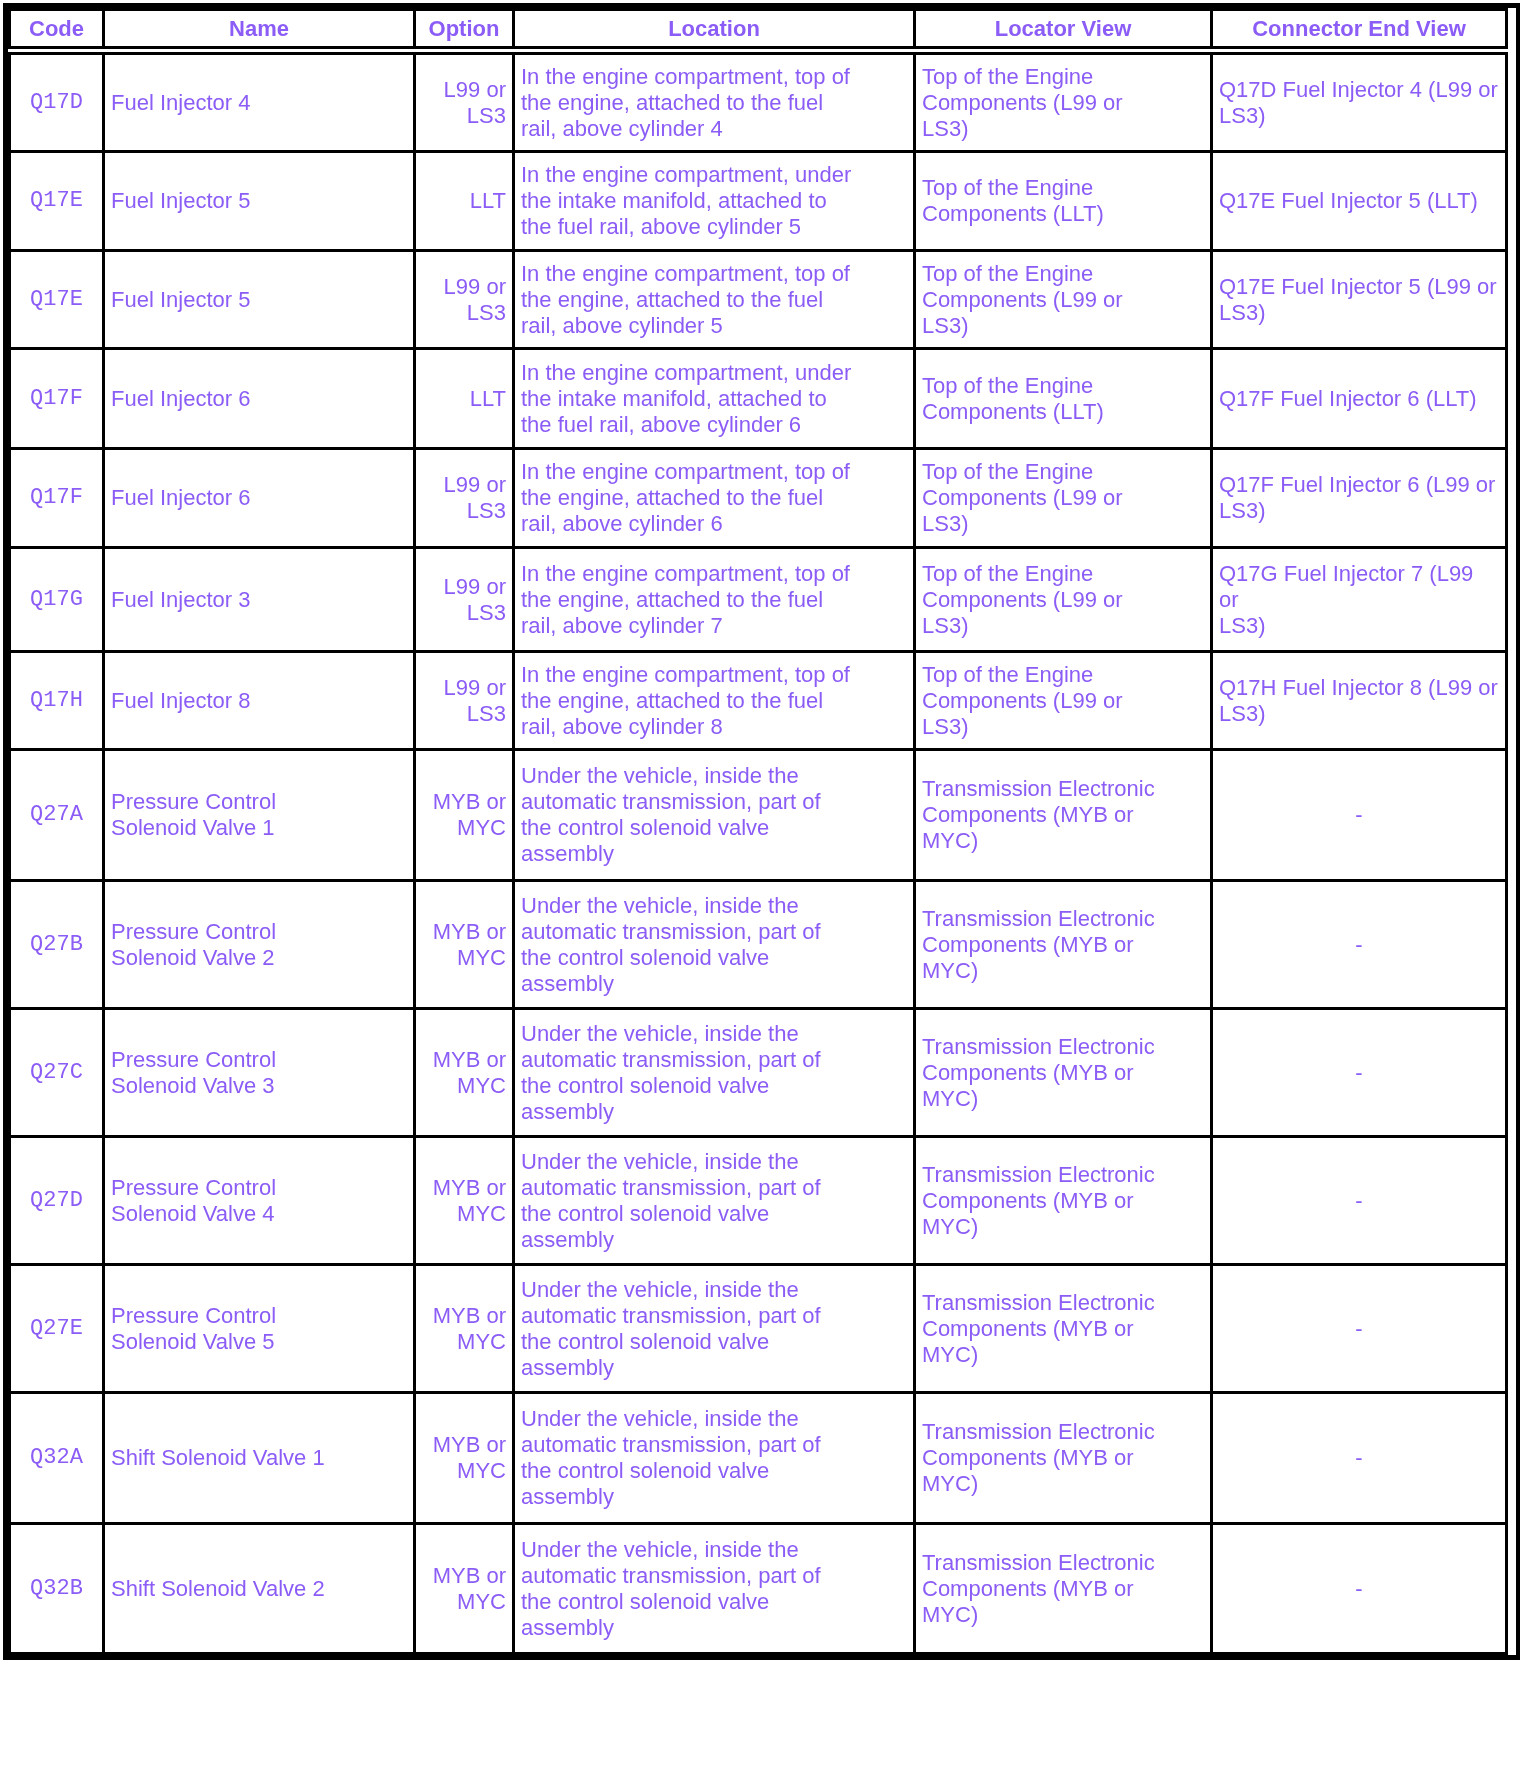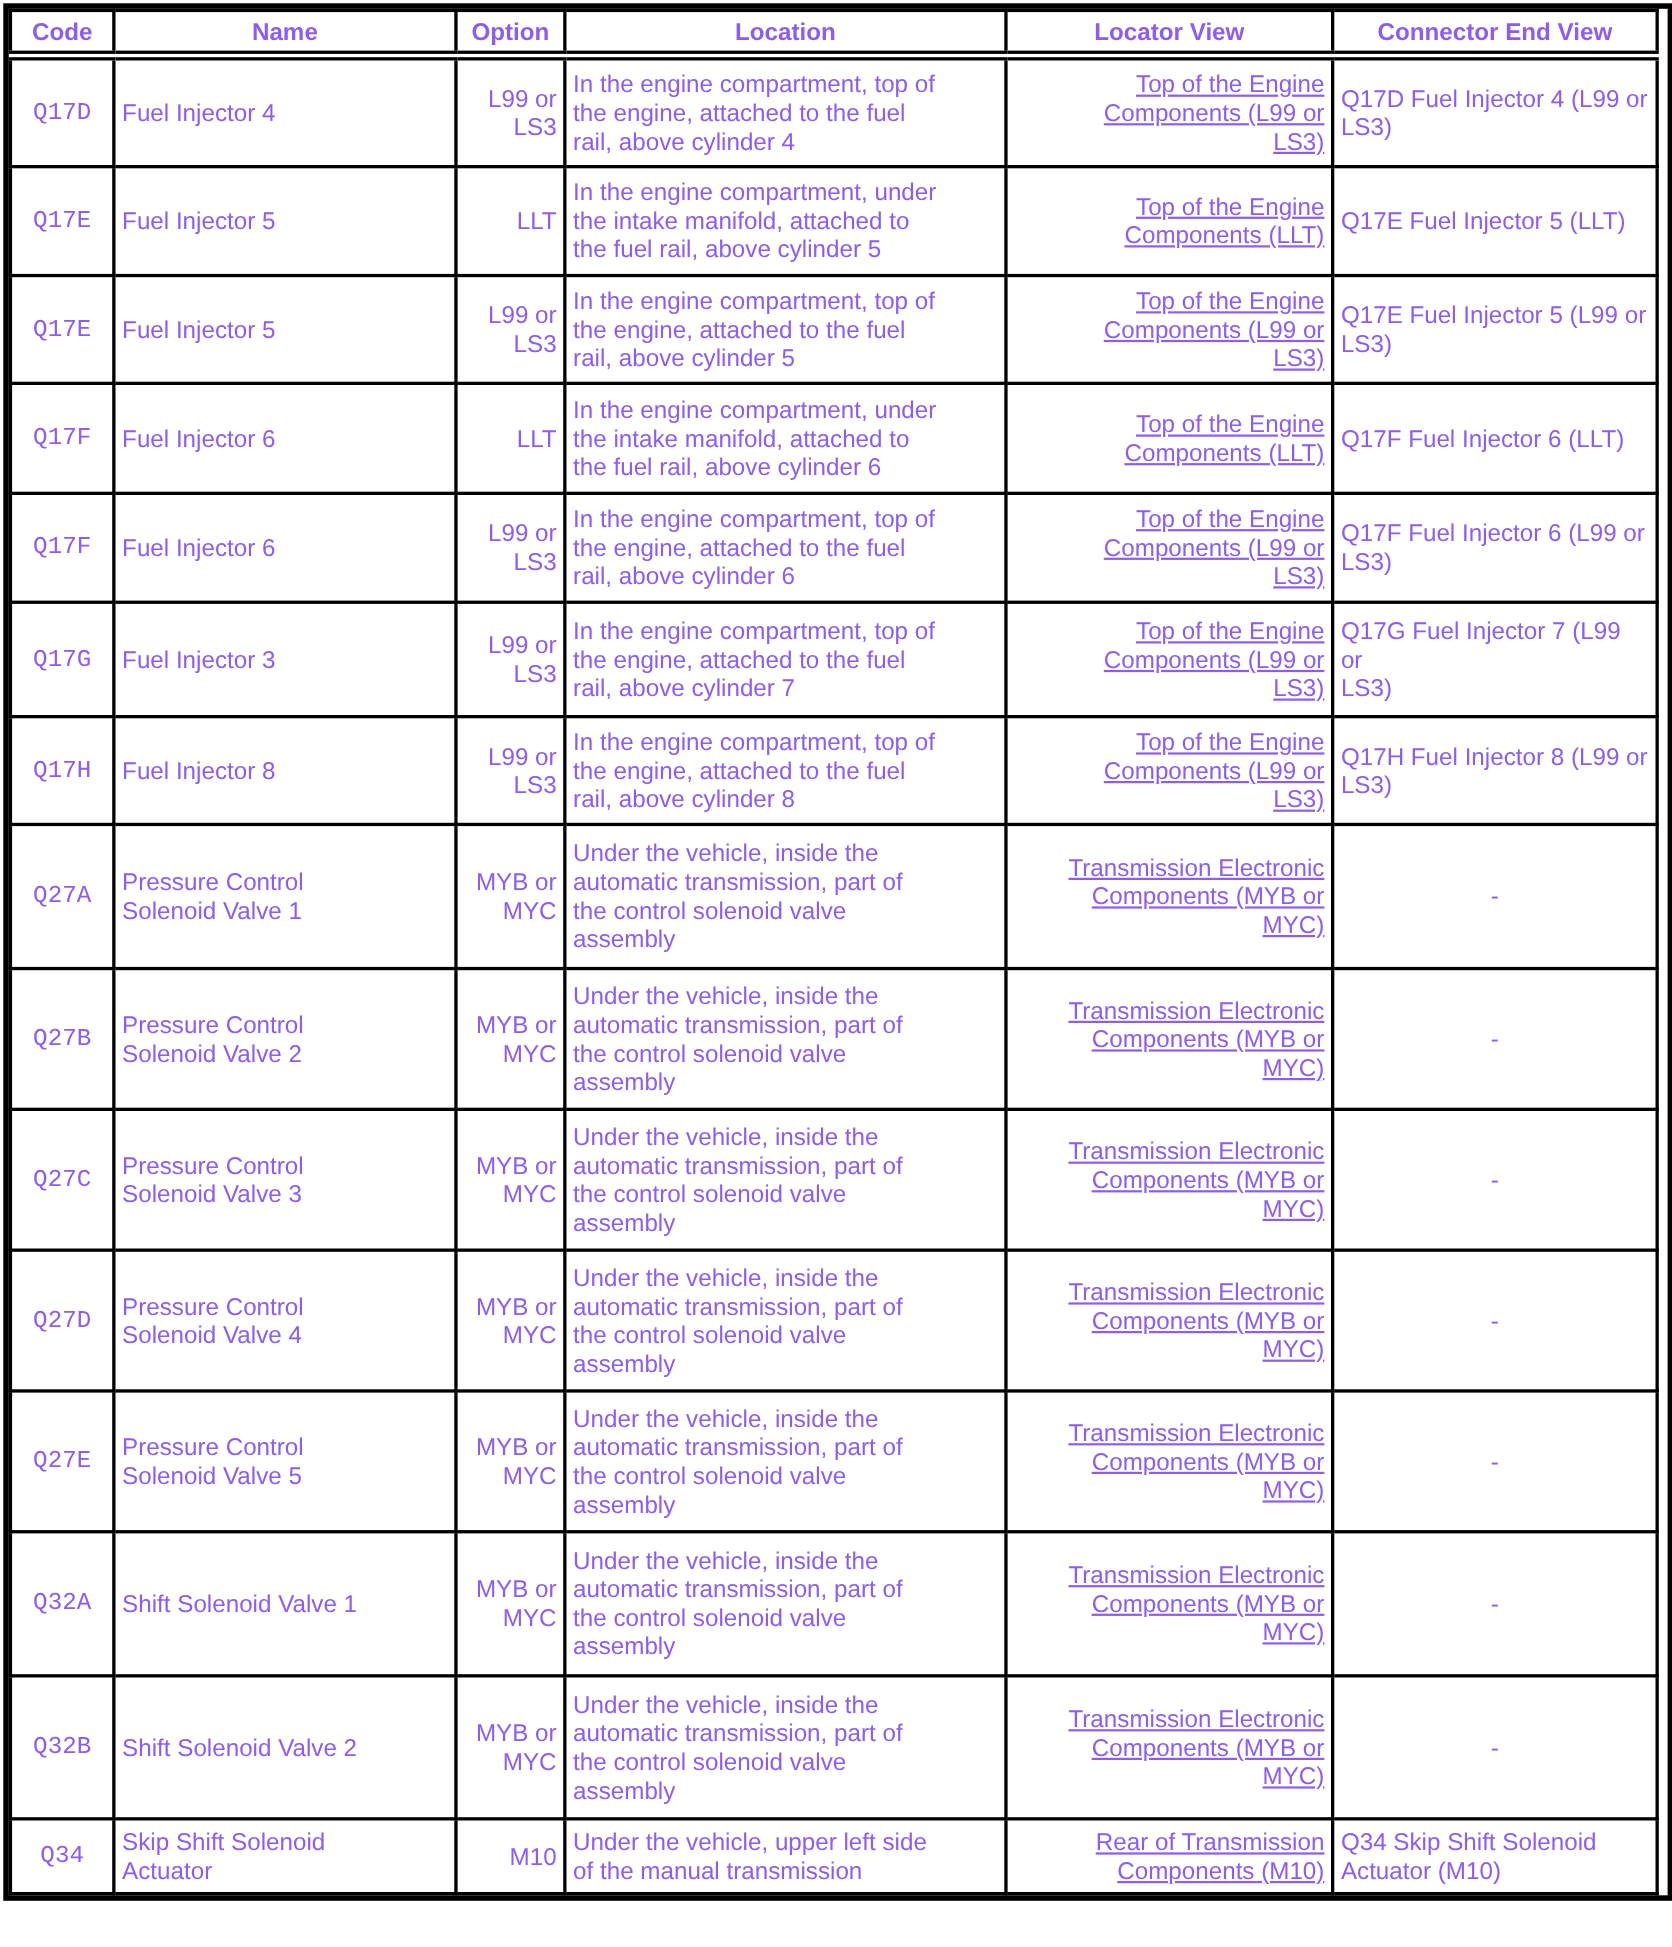--- a/index.html
+++ b/index.html
@@ -43,21 +43,21 @@
   }
   table.loc-table td {
     vertical-align: middle;
     padding: 2px 6px;
     white-space: pre-line;
   }
   td.c-code   { text-align: center; padding: 2px 2px; font-family: Liberation Mono, monospace; }
   td.c-name   { text-align: left; }
   td.c-option { text-align: right; padding: 2px 2px; }
   td.c-loc    { text-align: left; }
-  td.c-locv   { text-align: right; text-decoration: underline; }
+  td.c-locv   { text-align: left; }
   td.c-conn   { text-align: left; padding: 2px 4px; }
   td.dash     { text-align: center; }
 </style>
 </head>
 <body>
 
 <div class="frame">
   <table class="loc-table">
     <colgroup>
       <col style="width:94px">
@@ -266,27 +266,15 @@
 MYC</td>
     <td class="c-loc">Under the vehicle, inside the
 automatic transmission, part of
 the control solenoid valve
 assembly</td>
     <td class="c-locv">Transmission Electronic
 Components (MYB or
 MYC)</td>
     <td class="c-conn dash">-</td>
   </tr>
-        <tr style="height: 68px;">
-    <td class="c-code">Q34</td>
-    <td class="c-name">Skip Shift Solenoid
-Actuator</td>
-    <td class="c-option">M10</td>
-    <td class="c-loc">Under the vehicle, upper left side
-of the manual transmission</td>
-    <td class="c-locv">Rear of Transmission
-Components (M10)</td>
-    <td class="c-conn">Q34 Skip Shift Solenoid
-Actuator (M10)</td>
-  </tr>
       </tbody>
   </table>
 </div>
 
 </body></html>

